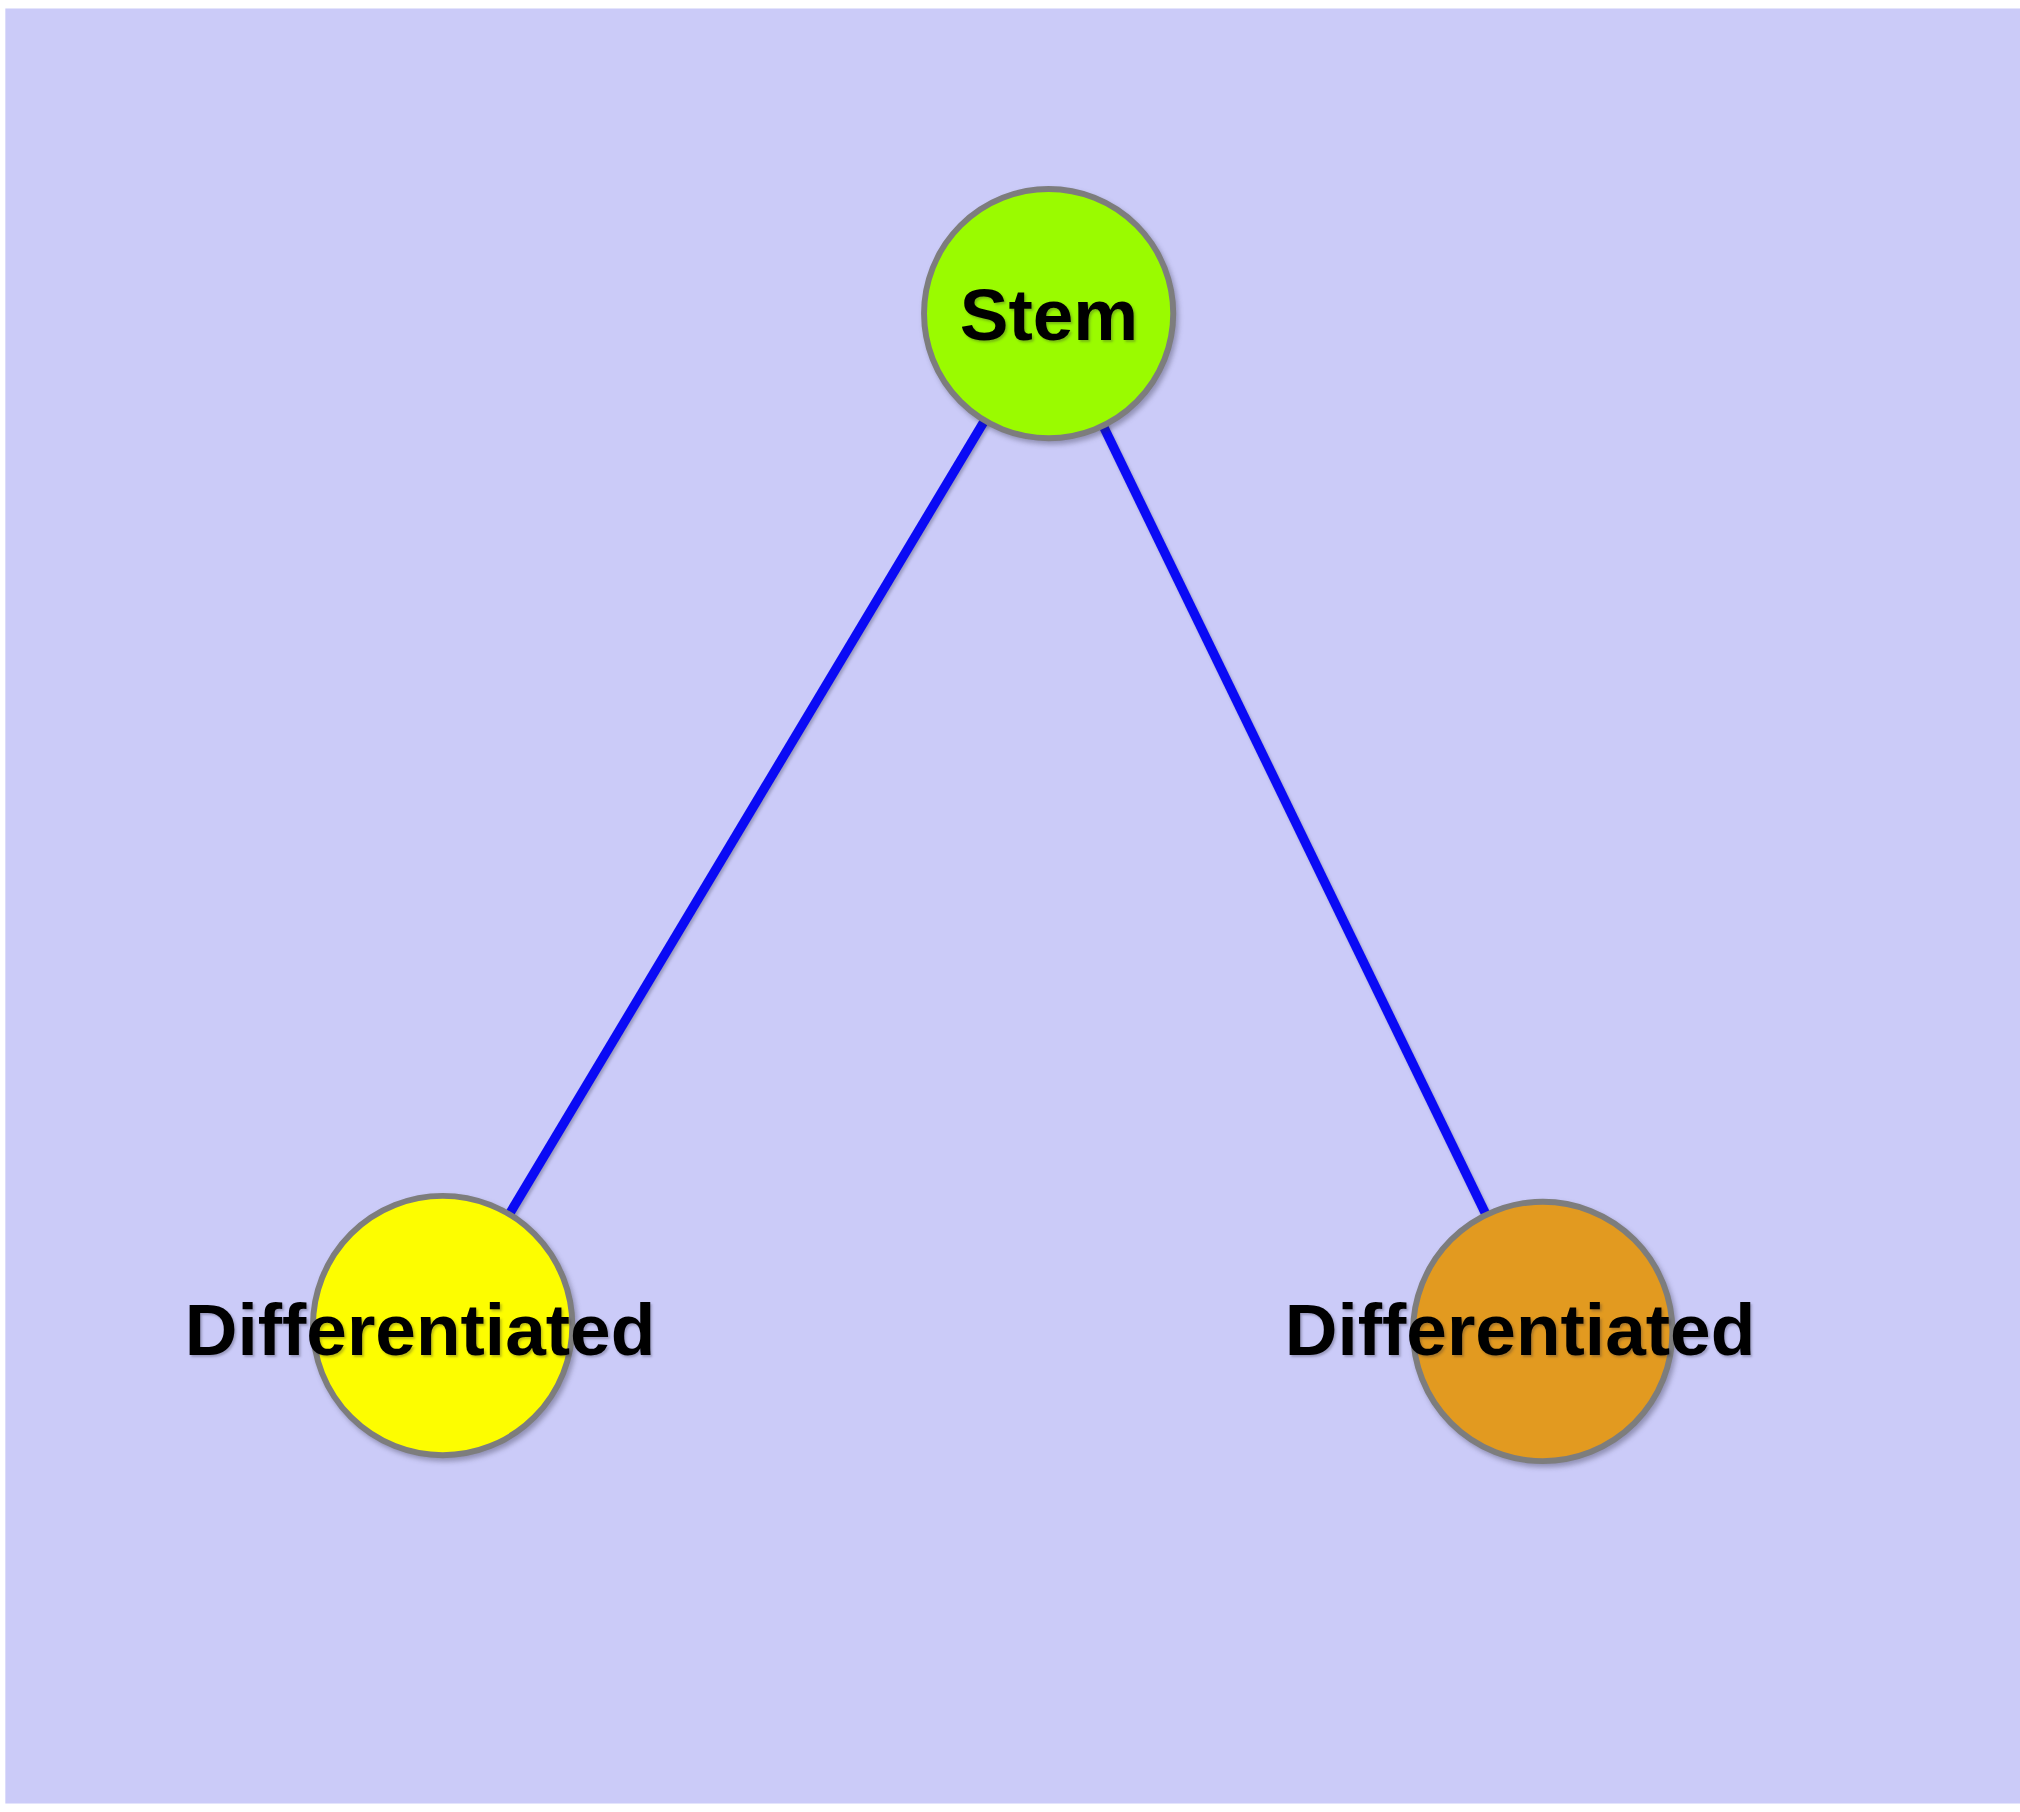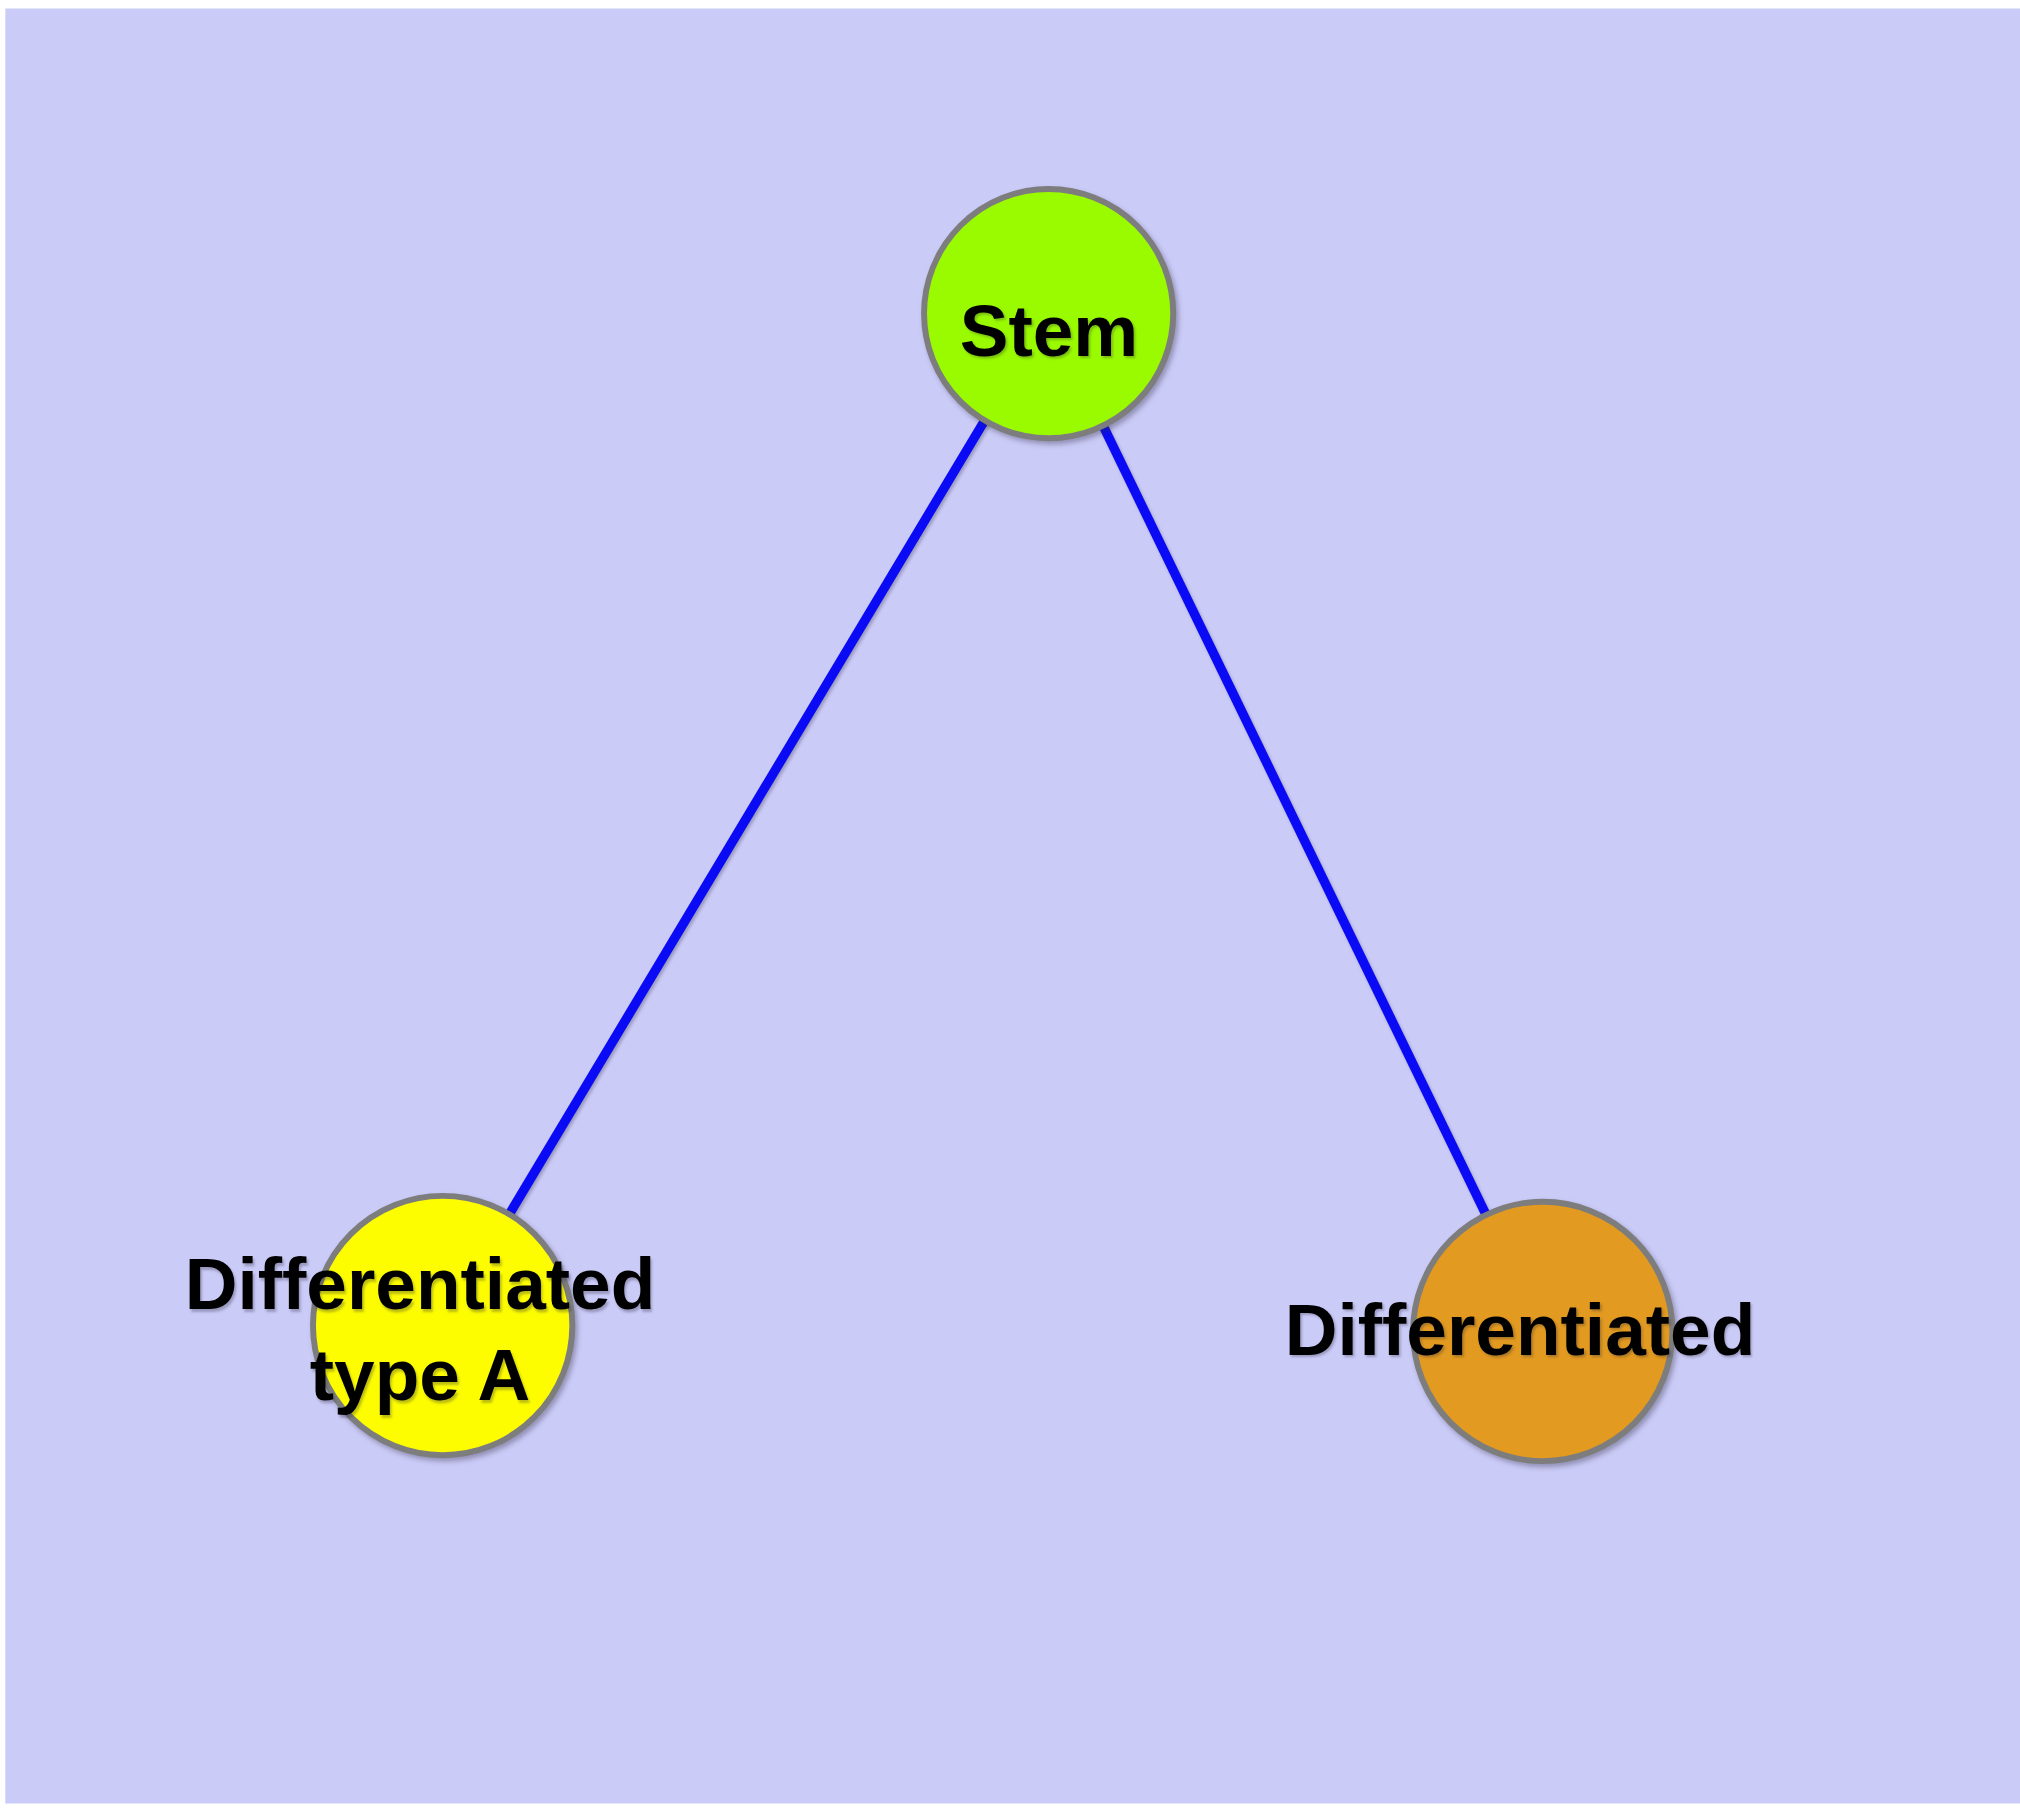--- a/index.html
+++ b/index.html
@@ -53,27 +53,26 @@
     <rect x="6" y="10" width="2378" height="2118" fill="#cbcbf8"></rect>
 
     <line class="edge" x1="1237" y1="370" x2="522" y2="1564" stroke-width="11" stroke="#0a0af5"></line>
     <line class="edge" x1="1237" y1="370" x2="1820" y2="1571" stroke-width="11" stroke="#0a0af5"></line>
 
     <circle class="node-circle" cx="1237" cy="370" r="147" stroke="#7d7d7d" stroke-width="7" fill="#9afb00"></circle>
     <circle class="node-circle" cx="522" cy="1564" r="153" stroke="#7d7d7d" stroke-width="7" fill="#fdfd00"></circle>
     <circle class="node-circle" cx="1820" cy="1571" r="153" stroke="#7d7d7d" stroke-width="7" fill="#e29a20"></circle>
   </svg>
 
-  <div class="node-label" style="left:1049px; top:330px;">
+  <div class="node-label" style="left:1049px; top:314px;">
     <span class="label-line">Stem</span>
   </div>
 
   <div class="node-label" style="left:420px; top:1329px;">
     <span class="label-line">Differentiated</span>
-    <span class="label-line">type A</span>
   </div>
 
   <div class="node-label" style="left:1520px; top:1329px;">
     <span class="label-line">Differentiated</span>
   </div>
 
 </div>
 
 
 </body></html>

